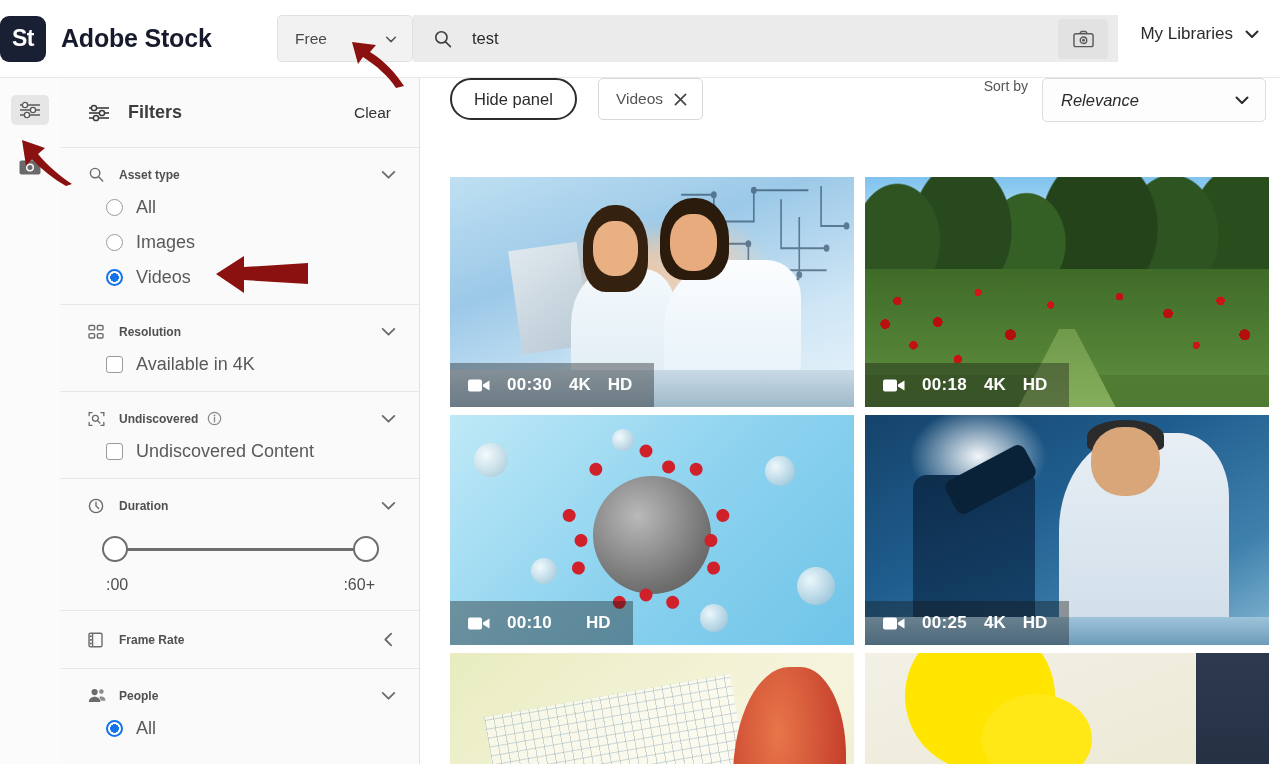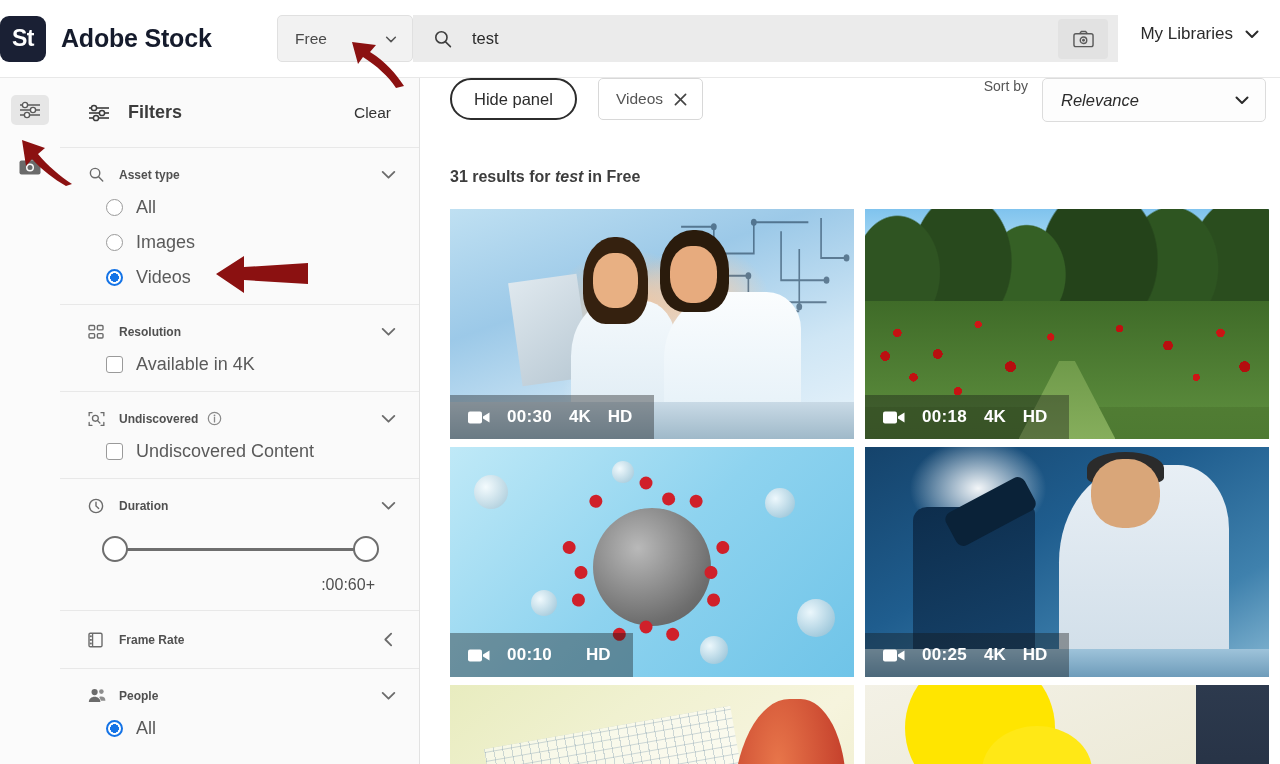--- a/index.html
+++ b/index.html
@@ -137,21 +137,21 @@
     height: 2.5px; background: #6e6e6e; border-radius: 2px;
   }
   .knob {
     position: absolute; top: 0; width: 26px; height: 26px;
     border-radius: 50%; background: #fff; border: 2px solid #6e6e6e;
     cursor: pointer;
   }
   .knob.lo { left: 0; }
   .knob.hi { right: 0; }
   .slider-labels {
-    display: flex; justify-content: flex-end;
+    display: flex; justify-content: space-between;
     margin: 14px 22px 0 18px;
     font-size: 16px; color: #4e4e4e;
   }
 
   
   .main {
     position: absolute; left: 420px; top: 78px;
     width: 860px; height: 686px;
     background: #fff; overflow: hidden;
   }
@@ -605,23 +605,20 @@
     <span class="spacer"></span>
     <span class="sortby-lbl">Sort by</span>
     <div class="sort-select">
       <span class="v">Relevance</span>
       <svg width="16" height="16" viewBox="0 0 16 16">
         <path d="M2.5 5.5l5.5 5.5 5.5-5.5" stroke="#2b2b2b" stroke-width="2" fill="none" stroke-linecap="round" stroke-linejoin="round"></path>
       </svg>
     </div>
   </div>
 
-  <div class="results-line">
-    <span>31 results for </span><i>test</i><span> in Free</span>
-  </div>
 
   <div class="grid">
 
     <div class="card">
       <div class="thumb t-lab">
         <svg class="circuit" viewBox="0 0 100 60" preserveAspectRatio="none">
           <g stroke="#16314a" stroke-width="0.9" fill="none">
             <path d="M5 8h18v12h22V6h30"></path>
               <path d="M12 30h30v16h28"></path>
             <path d="M60 10v22h25"></path>

